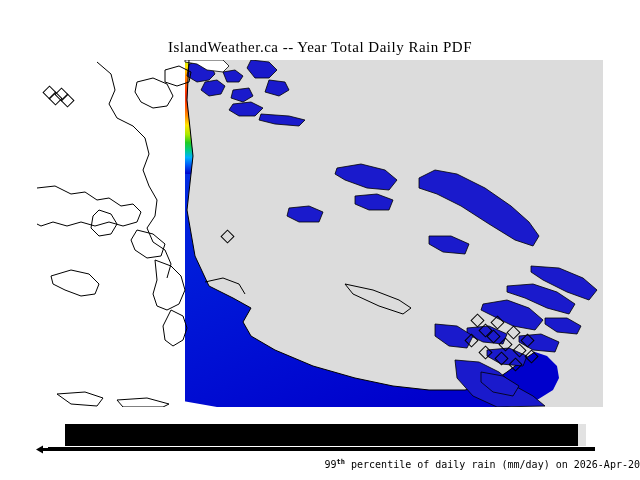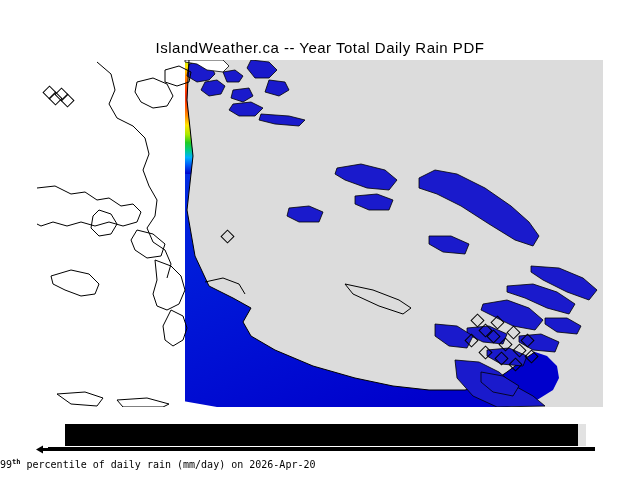--- a/index.html
+++ b/index.html
@@ -20,21 +20,21 @@
     overflow: hidden;
   }
 
   
   #title {
     position: absolute;
     left: 0;
     top: 39px;
     width: 640px;
     text-align: center;
-    font-family: Liberation Sans, sans-serif;
+    font-family: Liberation Serif, serif;
     font-size: 15px;
     letter-spacing: 0.5px;
     color: #000000;
     white-space: nowrap;
   }
 
   
   #map-plot {
     position: absolute;
     left: 37px;
@@ -106,21 +106,21 @@
     width: 16px;
     height: 9px;
   }
 
   
   #caption {
     position: absolute;
     left: 0;
     top: 458px;
     width: 640px;
-    text-align: left;
+    text-align: right;
     font-family: "DejaVu Sans Mono", "Liberation Mono", monospace;
     font-size: 10px;
     color: #000000;
     white-space: nowrap;
   }
   #caption sup {
     font-size: 7px;
     vertical-align: super;
     font-weight: bold;
   }

